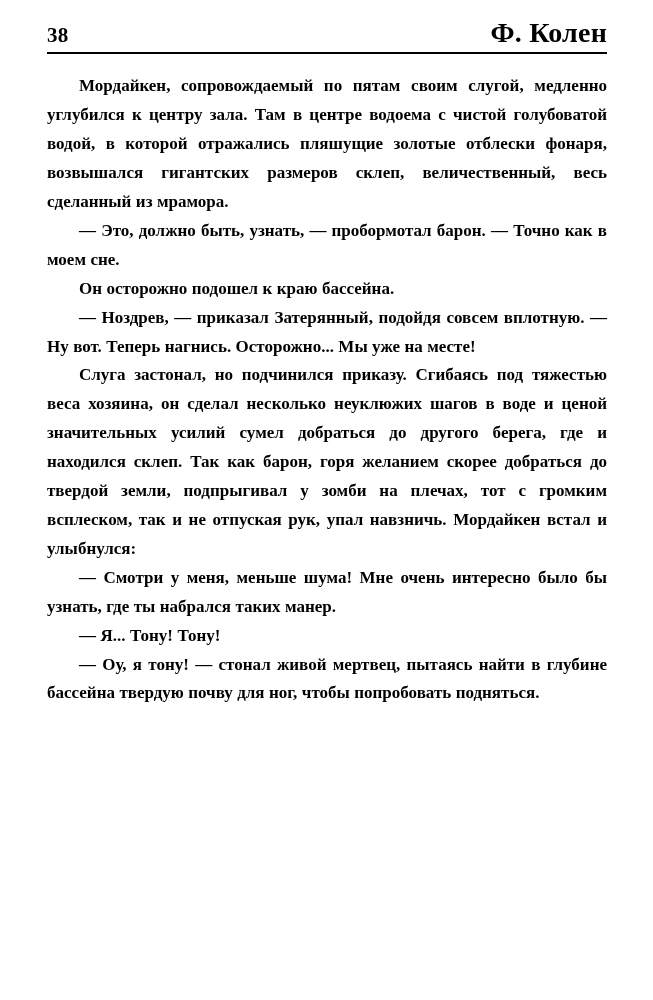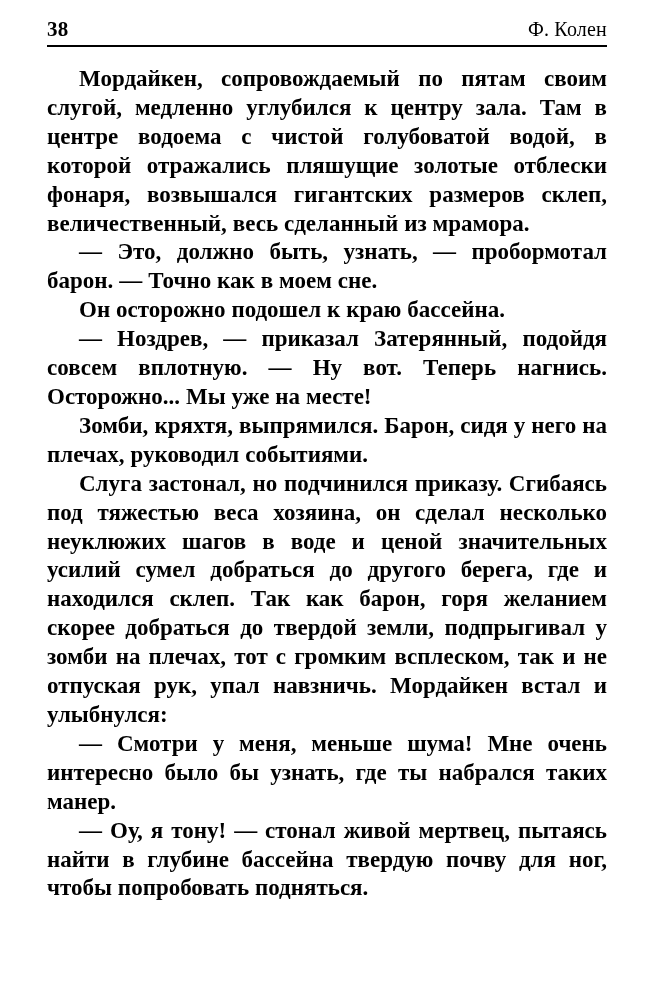--- a/index.html
+++ b/index.html
@@ -33,32 +33,32 @@
     letter-spacing: 0.2px;
     line-height: 1.05;
     padding-bottom: 5px;
     gap: 28px;
   }
   .folio {
     font-size: 21px;
     font-weight: bold;
   }
   .head-author {
-    font-size: 20px;
-    font-weight: normal;
+    font-size: 28px;
+    font-weight: bold;
   }
   .head-rule {
     height: 0;
     border-top: 2.2px solid #000000;
     margin-bottom: 18px;
   }
   
   .body-text p {
     margin: 0;
-    font-size: 23px;
+    font-size: 17px;
     line-height: 28.9px;
     text-align: justify;
     text-indent: 32px;
     font-weight: 600;
     word-spacing: 0.2px;
     -webkit-font-smoothing: none;
   }
 </style>
 </head>
 <body>
@@ -70,21 +70,21 @@
       <span class="folio">38</span>
       <span class="head-author">Ф. Колен</span>
     </div>
     <div class="head-rule"></div>
 
     <div class="body-text">
       <p>Мордайкен, сопровождаемый по пятам своим слугой, медленно углубился к центру зала. Там в центре водоема с чистой голубоватой водой, в которой отражались пляшущие золотые отблески фонаря, возвышался гигантских размеров склеп, величественный, весь сделанный из мрамора.</p>
       <p>— Это, должно быть, узнать, — пробормотал барон. — Точно как в моем сне.</p>
       <p>Он осторожно подошел к краю бассейна.</p>
       <p>— Ноздрев, — приказал Затерянный, подойдя совсем вплотную. — Ну вот. Теперь нагнись. Осторожно... Мы уже на месте!</p>
-      <p>Зомби, кряхтя, выпрямился. Барон, сидя у него на плечах, руководил событиями.</p>
       <p>Слуга застонал, но подчинился приказу. Сгибаясь под тяжестью веса хозяина, он сделал несколько неуклюжих шагов в воде и ценой значительных усилий сумел добраться до другого берега, где и находился склеп. Так как барон, горя желанием скорее добраться до твердой земли, подпрыгивал у зомби на плечах, тот с громким всплеском, так и не отпуская рук, упал навзничь. Мордайкен встал и улыбнулся:</p>
       <p>— Смотри у меня, меньше шума! Мне очень интересно было бы узнать, где ты набрался таких манер.</p>
+      <p>— Я... Тону! Тону!</p>
       <p>— Оу, я тону! — стонал живой мертвец, пытаясь найти в глубине бассейна твердую почву для ног, чтобы попробовать подняться.</p>
 
     </div>
 
   </div>
 </div>
 
 </body></html>

